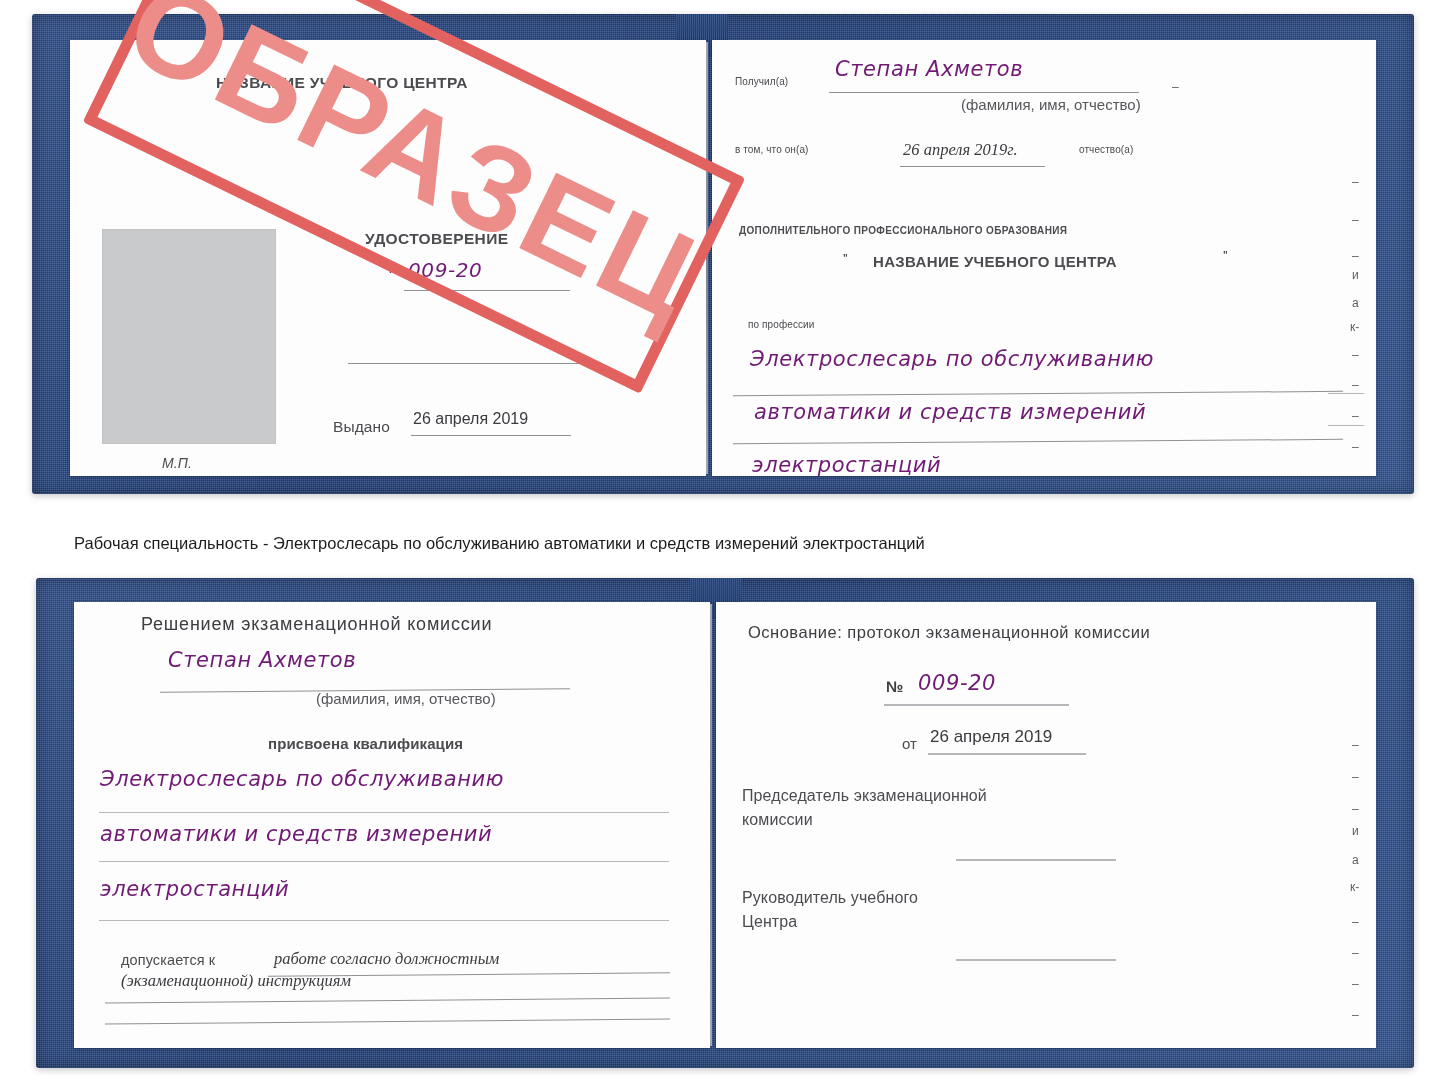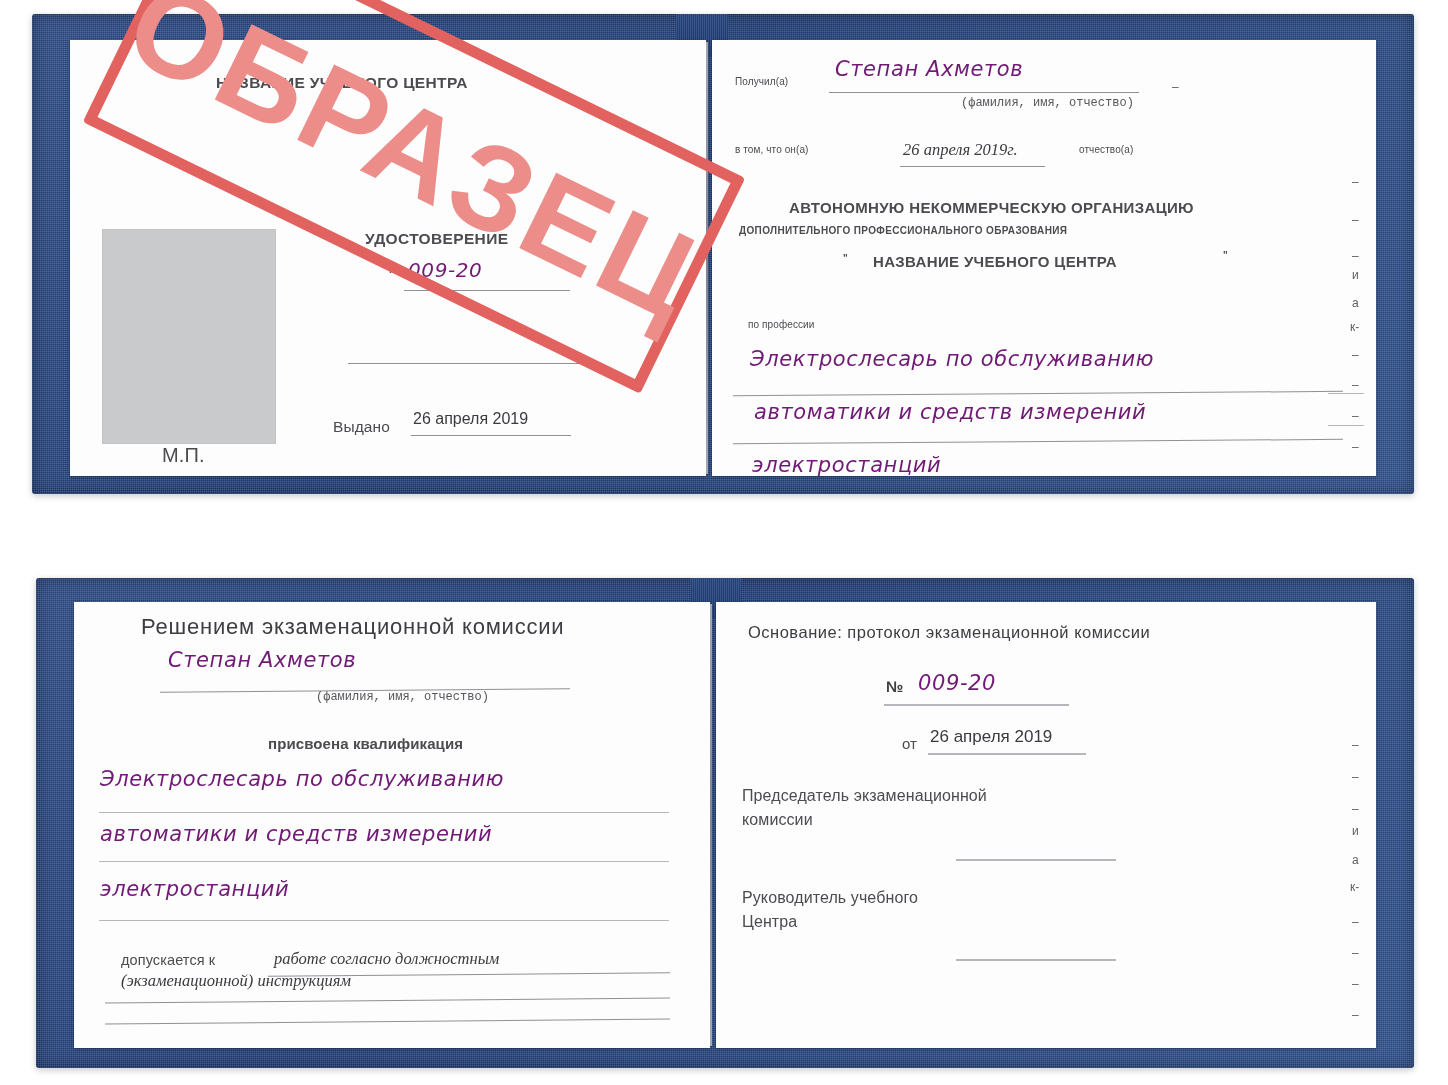--- a/index.html
+++ b/index.html
@@ -59,23 +59,22 @@
     color: #4b4b50;
     font-size: 10px;
     letter-spacing: 0.1px;
     white-space: nowrap;
   }
   .lbl.bold { font-weight: bold; color: #3d3d42; }
   .lbl.caps { font-weight: bold; letter-spacing: 0.35px; }
   .tiny {
     position: absolute;
     color: #56565b;
-    font-size: 12px;
-    white-space: nowrap;
-    font-family: Liberation Mono, monospace;
+    font-size: 15px;
+    white-space: nowrap;
   }
   .hand {
     position: absolute;
     color: #701a75;
     font-family: "DejaVu Sans", sans-serif;
     font-size: 20px;
     font-style: italic;
     white-space: nowrap;
     letter-spacing: 0.6px;
   }
@@ -171,34 +170,33 @@
   <div class="lbl bold" style="left:389px; top:264px;">№</div>
   <div class="hand" style="left:408px; top:258px;">009-20</div>
   <div class="rule" style="left:404px; top:290px; width:166px;"></div>
 
   <div class="rule" style="left:348px; top:363px; width:250px;"></div>
 
   <div class="lbl" style="left:333px; top:418px; font-size:15.5px;">Выдано</div>
   <div class="typed" style="left:413px; top:410px; font-size:16px;">26 апреля 2019</div>
   <div class="rule" style="left:411px; top:435px; width:160px;"></div>
 
-  <div class="lbl" style="left:162px; top:444px; font-size:20px;">М.П.</div>
+  <div class="lbl" style="left:162px; top:455px; font-size:14px;font-style:italic;">М.П.</div>
 
   <div class="lbl" style="left:735px; top:76px;">Получил(а)</div>
   <div class="hand hand-big" style="left:835px; top:57px;">Степан Ахметов</div>
   <div class="rule" style="left:829px; top:92px; width:310px;"></div>
   <div class="tiny" style="left:961px; top:96px;">(фамилия, имя, отчество)</div>
   <div class="edge-frag" style="left:1172px; top:80px;">–</div>
 
   <div class="lbl" style="left:735px; top:144px;">в том, что он(а)</div>
   <div class="typed-serif" style="left:903px; top:140px;">26 апреля 2019г.</div>
   <div class="rule" style="left:900px; top:166px; width:145px;"></div>
   <div class="lbl" style="left:1079px; top:144px;">отчество(а)</div>
 
-  <div class="lbl caps" style="left:789px; top:199px; font-size:15px;">АВТОНОМНУЮ НЕКОММЕРЧЕСКУЮ ОРГАНИЗАЦИЮ</div>
   <div class="lbl caps" style="left:739px; top:225px; font-size:10px;">ДОПОЛНИТЕЛЬНОГО ПРОФЕССИОНАЛЬНОГО ОБРАЗОВАНИЯ</div>
   <div class="lbl" style="left:843px; top:253px; font-weight:bold;">"</div>
   <div class="lbl caps" style="left:873px; top:253px; font-size:15px;">НАЗВАНИЕ УЧЕБНОГО ЦЕНТРА</div>
   <div class="lbl" style="left:1223px; top:250px; font-weight:bold;">"</div>
 
   <div class="lbl" style="left:748px; top:319px;">по профессии</div>
   <div class="hand hand-big" style="left:750px; top:347px;">Электрослесарь по обслуживанию</div>
   <div class="rule" style="left:733px; top:393px; width:610px; transform:rotate(-0.4deg);"></div>
   <div class="hand hand-big" style="left:754px; top:400px;">автоматики и средств измерений</div>
   <div class="rule" style="left:733px; top:441px; width:610px; transform:rotate(-0.4deg);"></div>
@@ -215,31 +213,32 @@
   <div class="edge-frag" style="left:1352px; top:409px;">–</div>
   <div class="edge-frag" style="left:1352px; top:440px;">–</div>
   <div class="rule light" style="left:1328px; top:393px; width:36px;"></div>
   <div class="rule light" style="left:1328px; top:425px; width:36px;"></div>
 
   <div class="stamp" style="left:104px; top:30px; width:620px; height:240px; transform:rotate(26deg);">
     <div class="stamp-frame"></div>
     <div class="stamp-text">ОБРАЗЕЦ</div>
   </div>
 
+  <div class="caption" style="left:74px; top:532px;">Рабочая специальность - Электрослесарь по обслуживанию автоматики и средств измерений электростанций</div>
 
   <div class="book" style="left:36px; top:578px; width:1378px; height:490px;">
     <div class="book-inner-shade"></div>
   </div>
   <div class="spine-tab" style="left:690px; top:578px; width:52px; height:40px;"></div>
 
   <div class="page-sheet" style="left:74px; top:602px; width:636px; height:446px;"></div>
   <div class="page-sheet" style="left:716px; top:602px; width:660px; height:446px;"></div>
   <div class="spine" style="left:710px; top:604px; height:442px;"></div>
 
-  <div class="lbl" style="left:141px; top:614px; font-size:22px; letter-spacing:0.8px; color:#3d3d42;">Решением экзаменационной комиссии</div>
+  <div class="lbl" style="left:141px; top:614px; font-size:18px; letter-spacing:0.8px; color:#3d3d42;">Решением экзаменационной комиссии</div>
   <div class="hand hand-big" style="left:168px; top:648px; font-size:21px;">Степан Ахметов</div>
   <div class="rule" style="left:160px; top:690px; width:410px; transform:rotate(-0.5deg);"></div>
   <div class="tiny" style="left:316px; top:690px;">(фамилия, имя, отчество)</div>
 
   <div class="lbl" style="left:268px; top:735px; font-size:15px;font-weight:bold;">присвоена квалификация</div>
 
   <div class="hand hand-big" style="left:100px; top:767px;">Электрослесарь по обслуживанию</div>
   <div class="rule light" style="left:99px; top:812px; width:570px;"></div>
   <div class="hand hand-big" style="left:100px; top:822px;">автоматики и средств измерений</div>
   <div class="rule light" style="left:99px; top:861px; width:570px;"></div>

